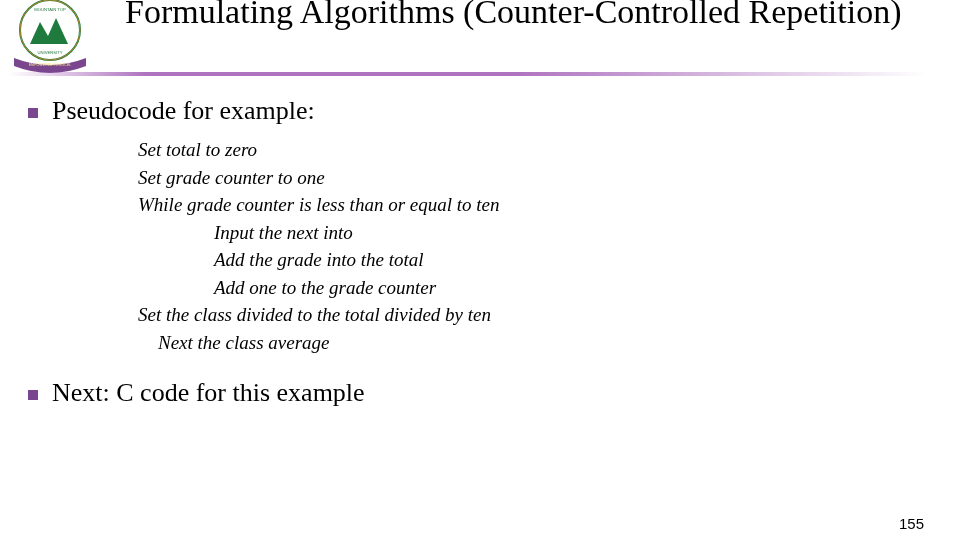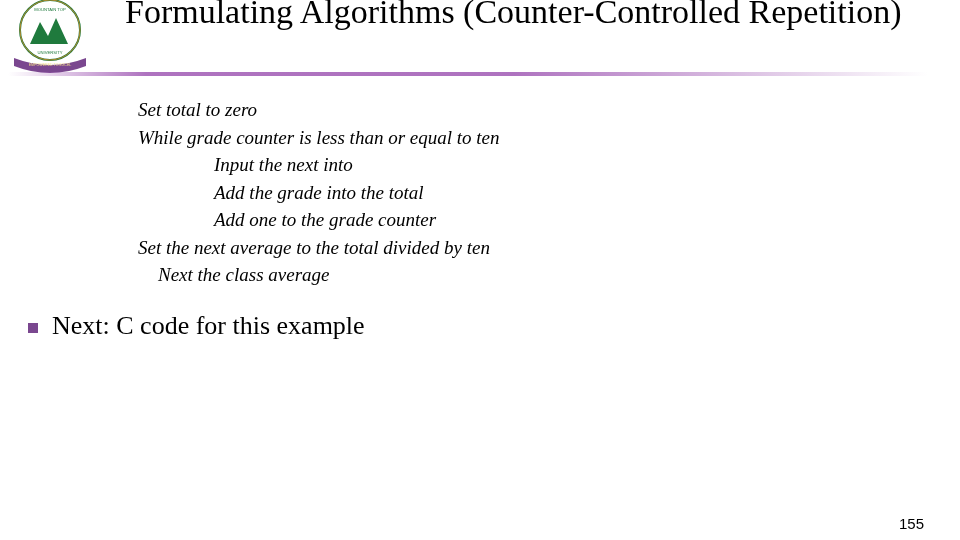--- a/index.html
+++ b/index.html
@@ -42,28 +42,33 @@
       <path d="M4,62 Q40,76 76,62 L76,70 Q40,84 4,70 Z" fill="#7a478f"></path>
       <text x="40" y="70" text-anchor="middle" font-size="3.6" font-family="Arial" fill="#f3e08a">EMPOWERED TO EXCEL</text>
     </svg>
   </div>
 
   <div class="title-wrap">Formulating Algorithms (Counter-Controlled Repetition)</div>
   <div class="title-rule"></div>
 
   <div class="body">
 
+    <div class="bullet-row">
+      <div class="sq"></div>
+      <div class="bullet-text">Pseudocode for example:</div>
+    </div>
 
     <div class="pseudo">
       <div>Set total to zero</div>
+      <div>Set grade counter to one</div>
       <div>While grade counter is less than or equal to ten</div>
       <div class="ind1">Input the next into</div>
       <div class="ind1">Add the grade into the total</div>
       <div class="ind1">Add one to the grade counter</div>
-      <div>Set the next average to the total divided by ten</div>
+      <div>Set the class divided to the total divided by ten</div>
       <div class="ind0b">Next the class average</div>
     </div>
 
     <div class="bullet-row">
       <div class="sq"></div>
       <div class="bullet-text">Next: C code for this example</div>
     </div>
 
   </div>
 

